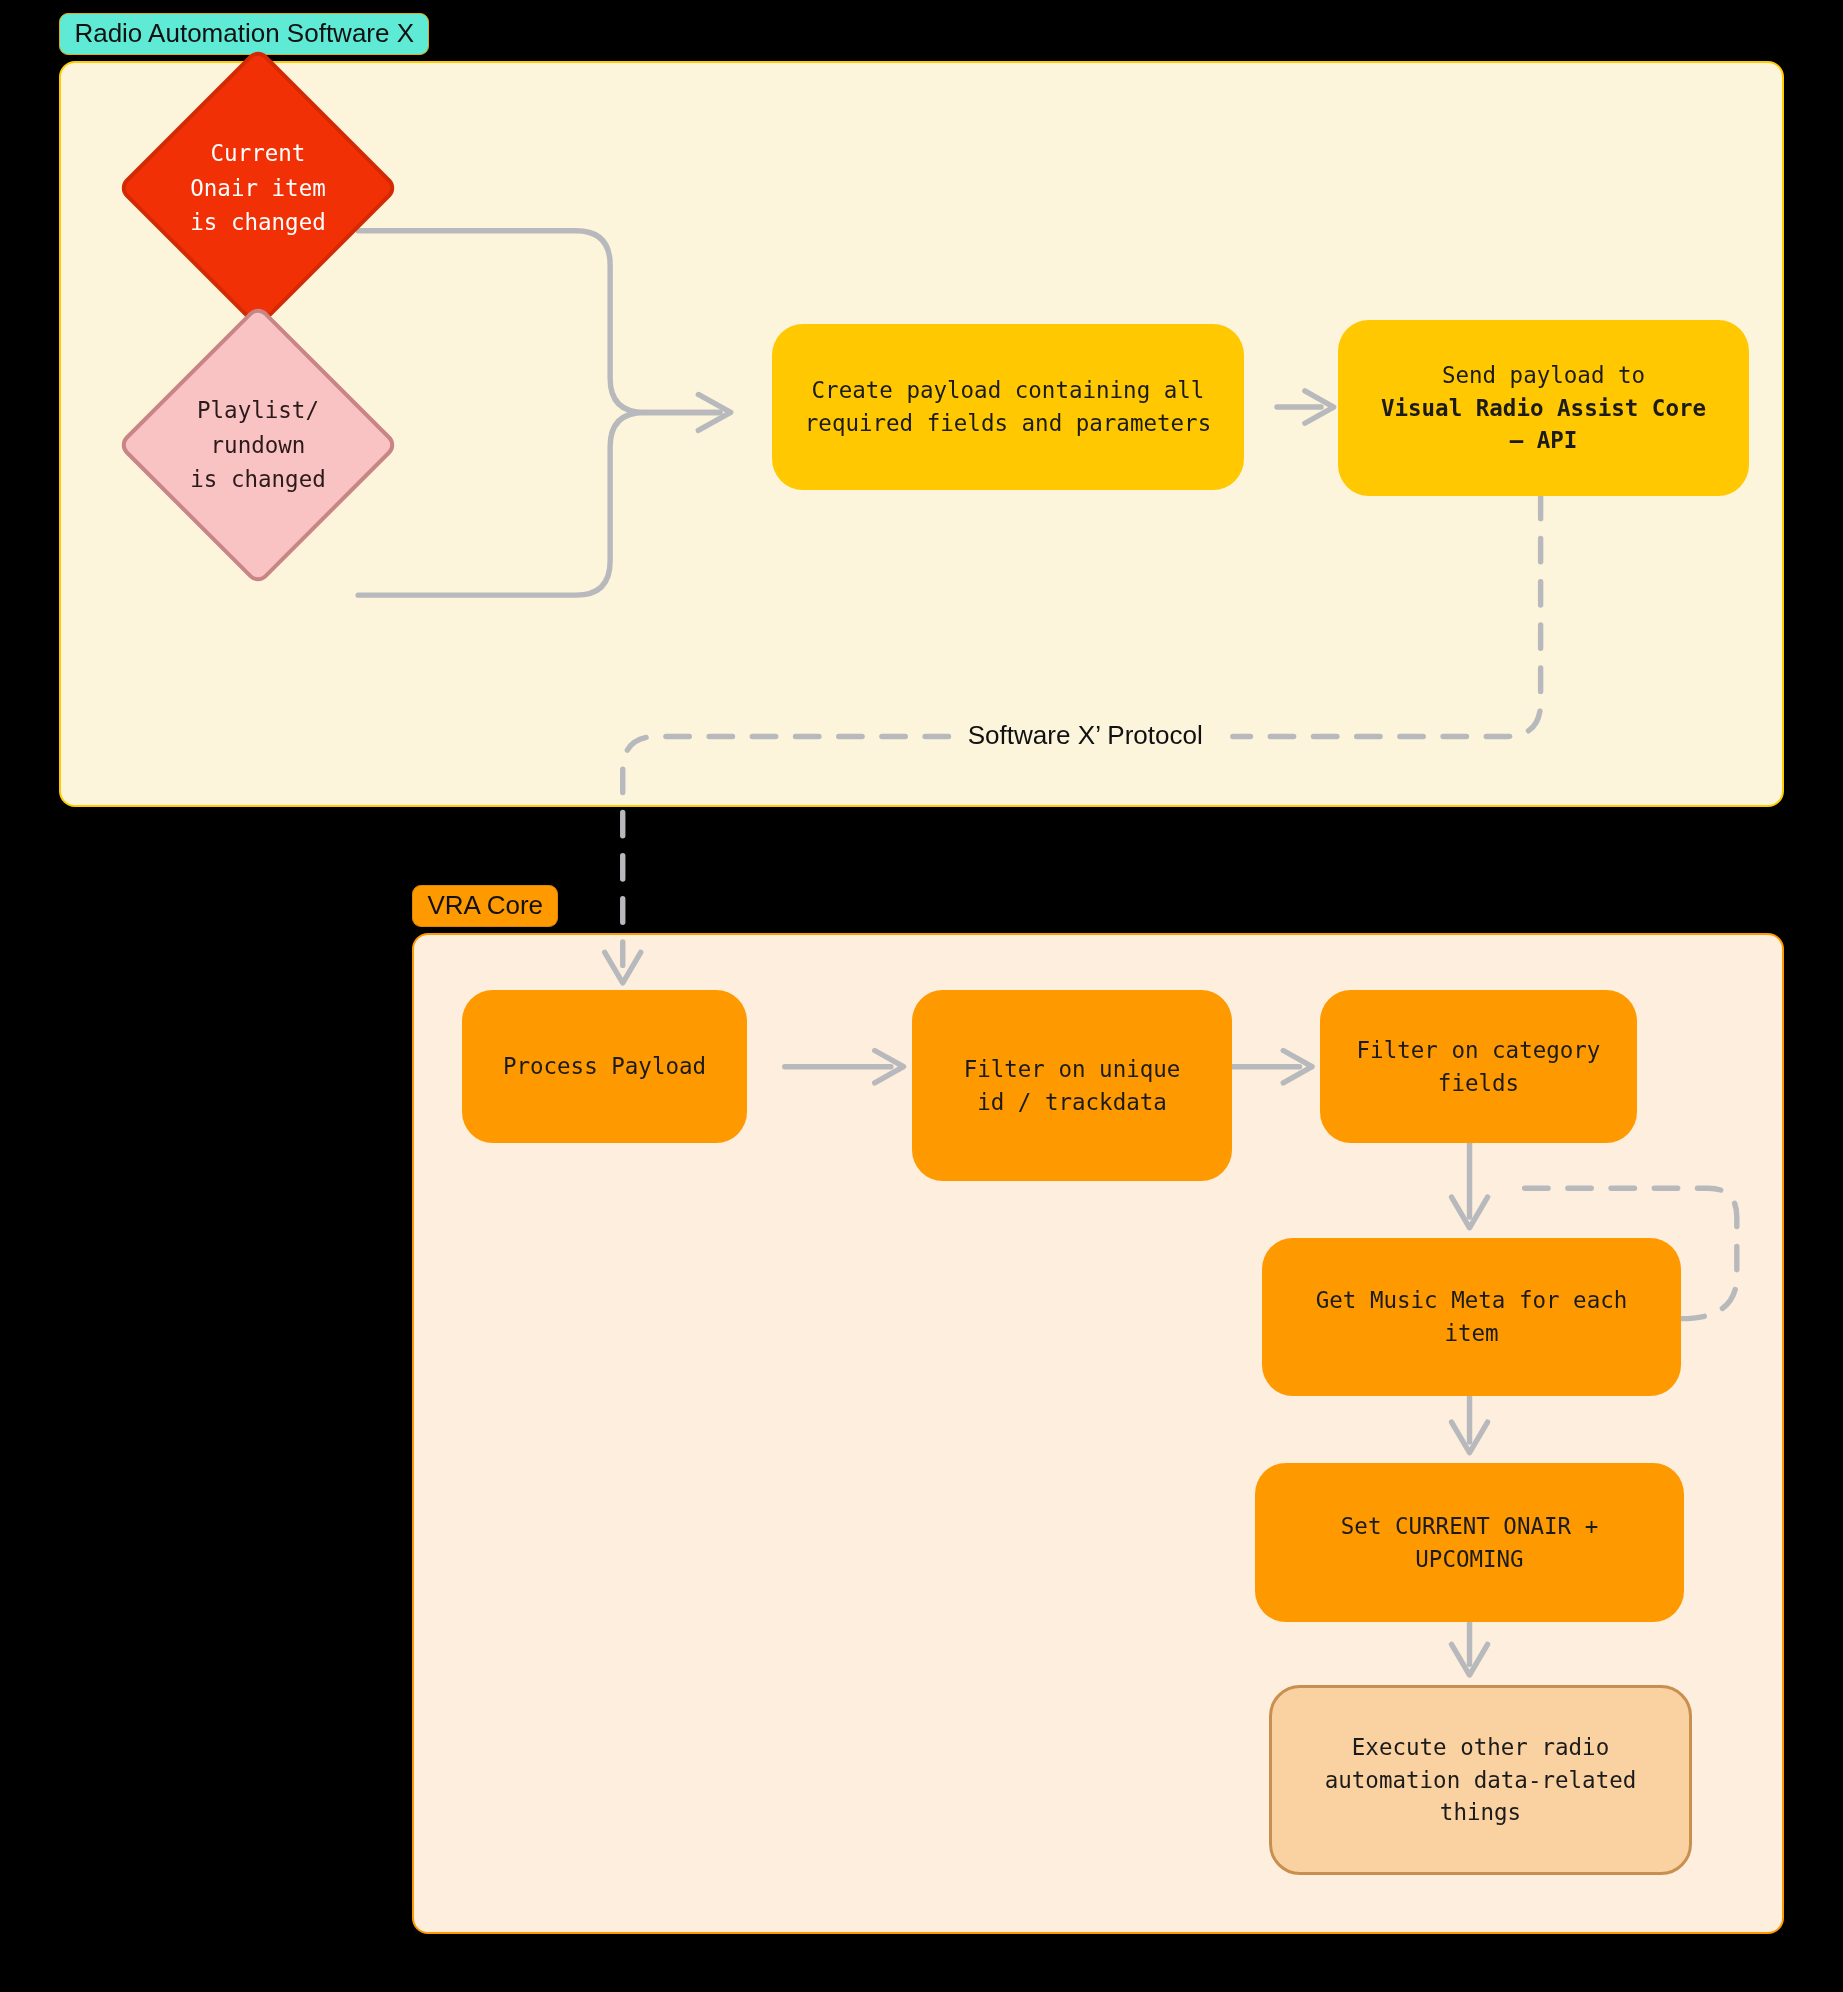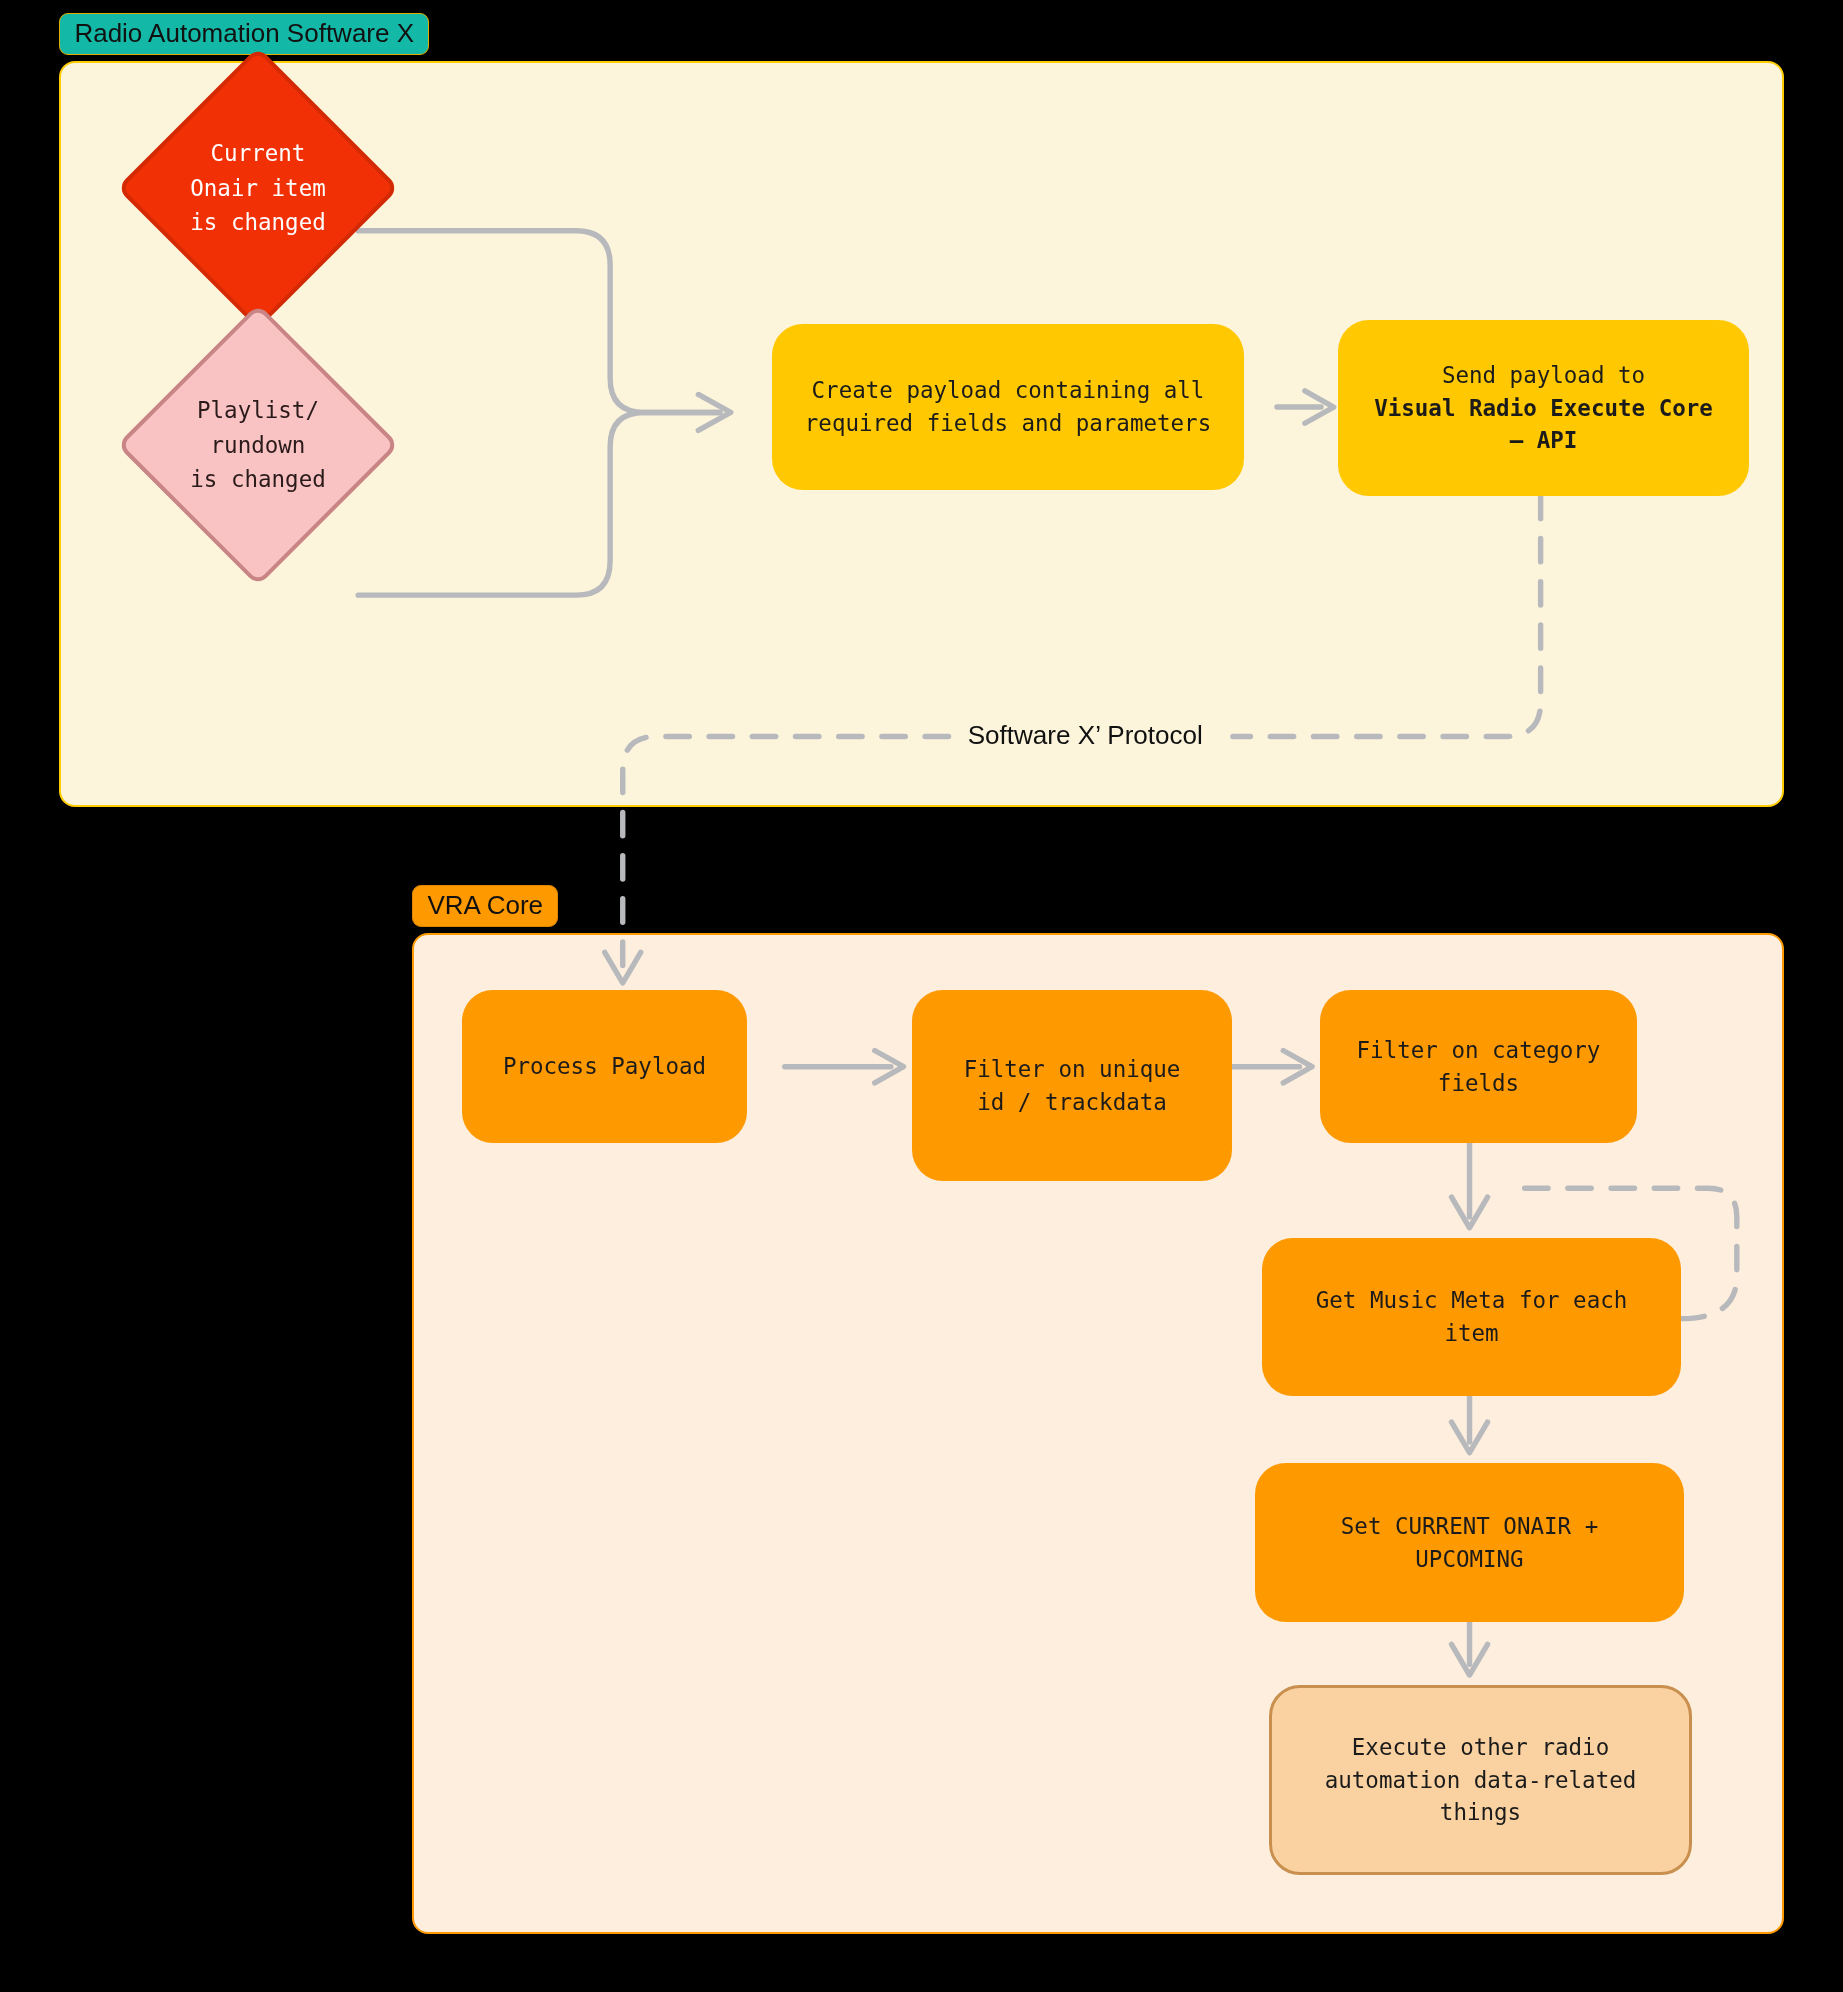--- a/index.html
+++ b/index.html
@@ -15,21 +15,21 @@
   }
   #cluster-vra-core{
     left:412px;top:933px;width:1372px;height:1001px;
     background:#FDEEDD;border:2.7px solid #FF9900;
   }
   .cluster-label{
     position:absolute;box-sizing:border-box;
     border-radius:9px;padding:6.3px 14.4px 8px 14.4px;
     font-size:26px;line-height:1;color:#111;white-space:nowrap;
   }
-  #label-software-x{left:59px;top:12.6px;background:#14b8a6;border:1.8px solid #E0B000;}
+  #label-software-x{left:59px;top:12.6px;background:#5eead4;border:1.8px solid #E0B000;}
   #label-vra-core{left:412px;top:885px;background:#FF9900;border:1.8px solid #E08600;}
 
   
   .node{position:absolute;box-sizing:border-box;display:flex;
         align-items:center;justify-content:center;text-align:center;
         font-family:"DejaVu Sans Mono","Liberation Mono",monospace;
         color:#1b1b1b;}
   .rbox{border-radius:31px;font-size:22.5px;line-height:1.45;padding:9px 20px;}
   .yellowbox{background:#FFC800;}
   .orangebox{background:#FF9900;}
@@ -145,21 +145,21 @@
   <div id="node-create-payload" class="node rbox yellowbox">
     <div>
       <span class="ln1">Create payload containing all</span>
       <span class="ln1">required fields and parameters</span>
     </div>
   </div>
 
   <div id="node-send-payload" class="node rbox yellowbox">
     <div>
       <span class="ln1">Send payload to</span>
-      <span class="ln1 bold">Visual Radio Execute Core</span>
+      <span class="ln1 bold">Visual Radio Assist Core</span>
       <span class="ln1 bold">– API</span>
     </div>
   </div>
 
   <div id="node-process-payload" class="node rbox orangebox">
     <div>
       <span class="ln1">Process Payload</span>
     </div>
   </div>
 

